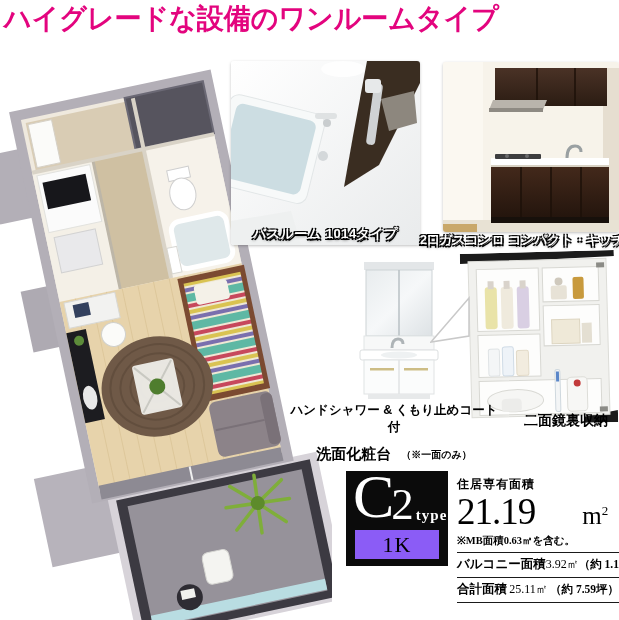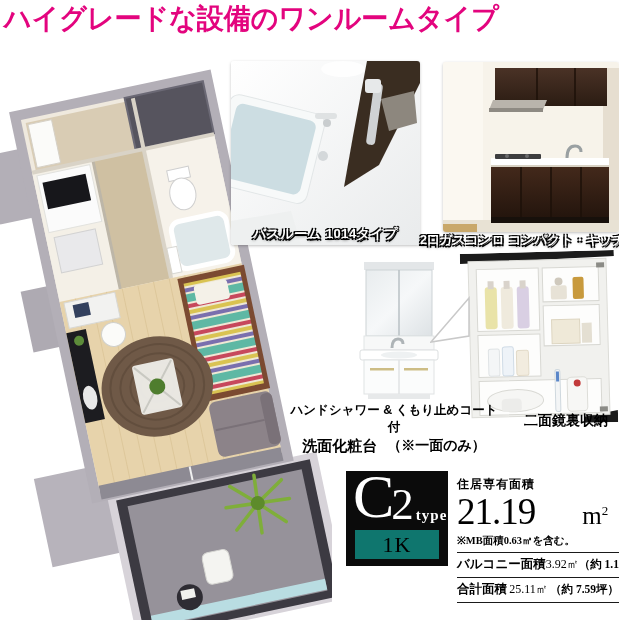--- a/index.html
+++ b/index.html
@@ -17,30 +17,30 @@
   .photo svg{display:block;}
   .overlay-caption{position:absolute;left:0;right:0;bottom:2px;text-align:center;
          font-size:13px;font-weight:900;color:#ffffff;letter-spacing:.5px;
          text-shadow:-1.5px -1.5px 0 #000,1.5px -1.5px 0 #000,-1.5px 1.5px 0 #000,
                      1.5px 1.5px 0 #000,0 2px 3px rgba(0,0,0,.65);white-space:nowrap;}
   .under-caption{position:absolute;text-align:center;font-size:13px;font-weight:900;
          color:#ffffff;letter-spacing:.2px;white-space:nowrap;
          text-shadow:-1.5px -1.5px 0 #000,1.5px -1.5px 0 #000,-1.5px 1.5px 0 #000,
                      1.5px 1.5px 0 #000,0 2px 3px rgba(0,0,0,.65);}
   .plain-caption{position:absolute;color:#000;font-weight:900;text-align:center;}
-  .plain-caption .note{font-size:14px;font-weight:700;}
+  .plain-caption .note{font-size:10px;font-weight:700;}
 
   
   .typebox{position:absolute;left:346px;top:471px;width:102px;height:95px;background:#0b0b0b;
            color:#fff;font-family:"Liberation Serif",serif;}
   .typebox .letters{position:absolute;left:7px;top:-6px;display:flex;align-items:flex-start;}
   .typebox .c{font-size:62px;line-height:1;}
   .typebox .n2{font-size:45px;line-height:1;position:relative;top:17px;left:-3px;}
   .typebox .suffix{font-size:15px;position:relative;top:42px;left:-1px;letter-spacing:1px;font-weight:bold;}
-  .typebox .layout{position:absolute;left:9px;right:9px;bottom:7px;height:29px;background:#0f766e;
+  .typebox .layout{position:absolute;left:9px;right:9px;bottom:7px;height:29px;background:#8b5cf6;
            color:#000;display:flex;align-items:center;justify-content:center;
            font-size:22px;letter-spacing:1px;}
   .speccol{position:absolute;left:457px;top:468px;width:162px;
            font-family:"Liberation Serif",serif;color:#000;}
   .speccol .arealabel{font-size:12px;font-weight:700;letter-spacing:1px;margin-top:8px;}
   .bigline{display:flex;align-items:baseline;margin-top:0px;white-space:nowrap;gap:46px;}
   .bigline .num{font-size:37px;line-height:1.05;letter-spacing:-1px;}
   .bigline .unit{font-size:25px;margin-left:1px;}
   .bigline .sup{font-size:13px;vertical-align:9px;}
   .bigline .tsubo{font-size:13px;font-weight:700;margin-left:2px;}
@@ -301,21 +301,21 @@
       <rect x="104" y="126" width="20" height="34" rx="4" fill="#f7f7f5" stroke="#ddddd8"></rect>
       <circle cx="114" cy="132" r="3.5" fill="#c23b3b"></circle>
 
       <rect x="136" y="12" width="8" height="5" fill="#8b8b86"></rect>
       <rect x="136" y="156" width="8" height="5" fill="#8b8b86"></rect>
     </svg>
   </div>
 
   <div class="plain-caption" style="left:288px;top:402px;width:212px;">
     <div style="font-size:12.5px;">ハンドシャワー &amp; くもり止めコート付</div>
-    <div style="font-size:15px;display:flex;justify-content:center;align-items:flex-start;gap:10px;margin-top:1px;">
+    <div style="font-size:15px;display:flex;justify-content:center;align-items:center;gap:10px;margin-top:9px;">
       <span>洗面化粧台</span>
       <span class="note">（※一面のみ）</span>
     </div>
   </div>
 
   <div class="plain-caption" style="left:506px;top:412px;width:120px;font-size:14px;">二面鏡裏収納</div>
 
   <div class="typebox">
     <div class="letters">
       <span class="c">C</span>

